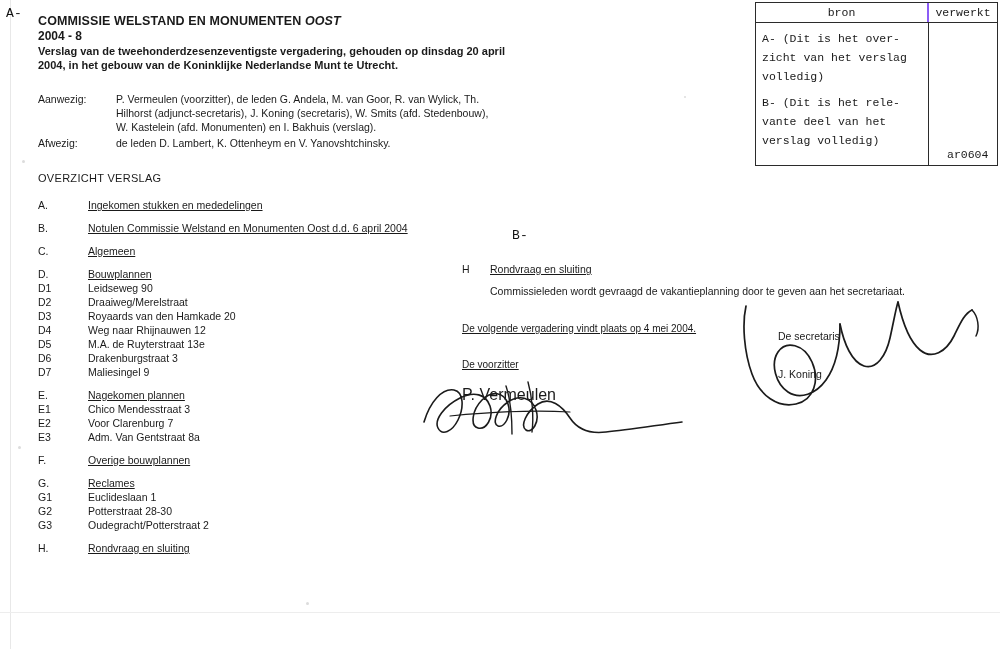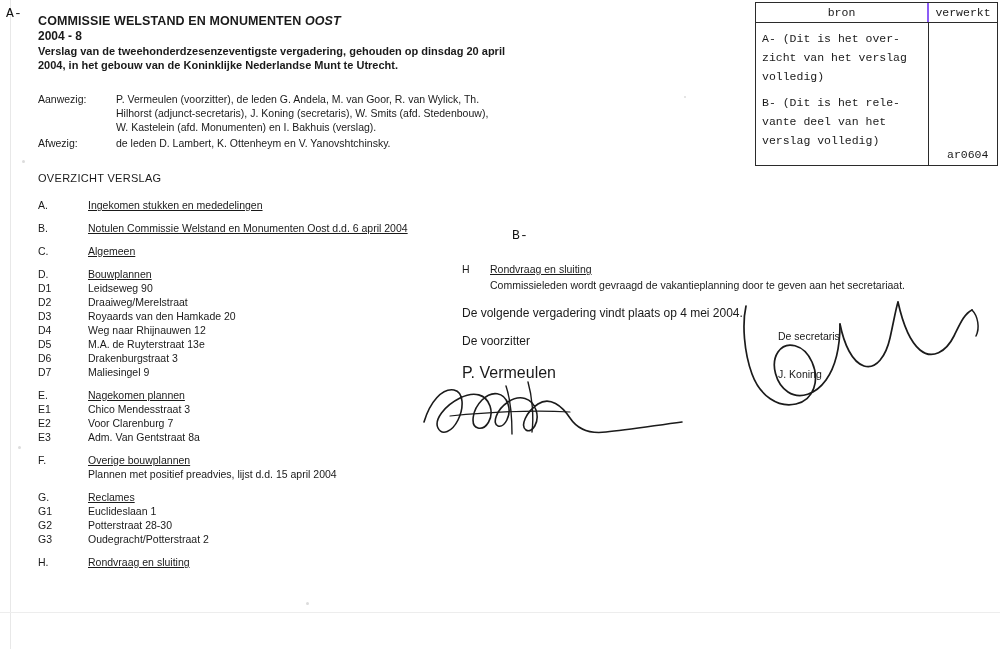--- a/index.html
+++ b/index.html
@@ -131,22 +131,22 @@
   
   .right-col {
     position: absolute;
     left: 462px; top: 262px;
     width: 500px;
     font-size: 10.5px;
   }
   .right-row { display: flex; line-height: 14px; }
   .right-key { width: 28px; flex: 0 0 28px; }
   .right-head { text-decoration: underline; }
-  .right-line { margin-top: 2px; }
-  .right-para { margin-top: 14px; font-size: 12px; }
+  .right-line { margin-top: 8px; }
+  .right-para { margin-top: 25px; font-size: 10px; text-decoration: underline; }
   .sig-name { margin-top: 16px; font-size: 16px; }
 
   
   .marker-b {
     position: absolute;
     left: 512px; top: 228px;
     font-family: "Liberation Mono", monospace;
     font-size: 13px;
     color: #111;
   }
@@ -341,21 +341,20 @@
     </div>
   </div>
 
   <div class="agenda-group">
     <div class="agenda-row">
       <div class="agenda-key">F.</div>
       <div class="agenda-text u">Overige bouwplannen</div>
     </div>
     <div class="agenda-row agenda-sub">
       <div class="agenda-key"></div>
-      <div class="agenda-text">Plannen met positief preadvies, lijst d.d. 15 april 2004</div>
     </div>
   </div>
 
   <div class="agenda-group">
     <div class="agenda-row">
       <div class="agenda-key">G.</div>
       <div class="agenda-text u">Reclames</div>
     </div>
     <div class="agenda-row agenda-sub">
       <div class="agenda-key">G1</div>

